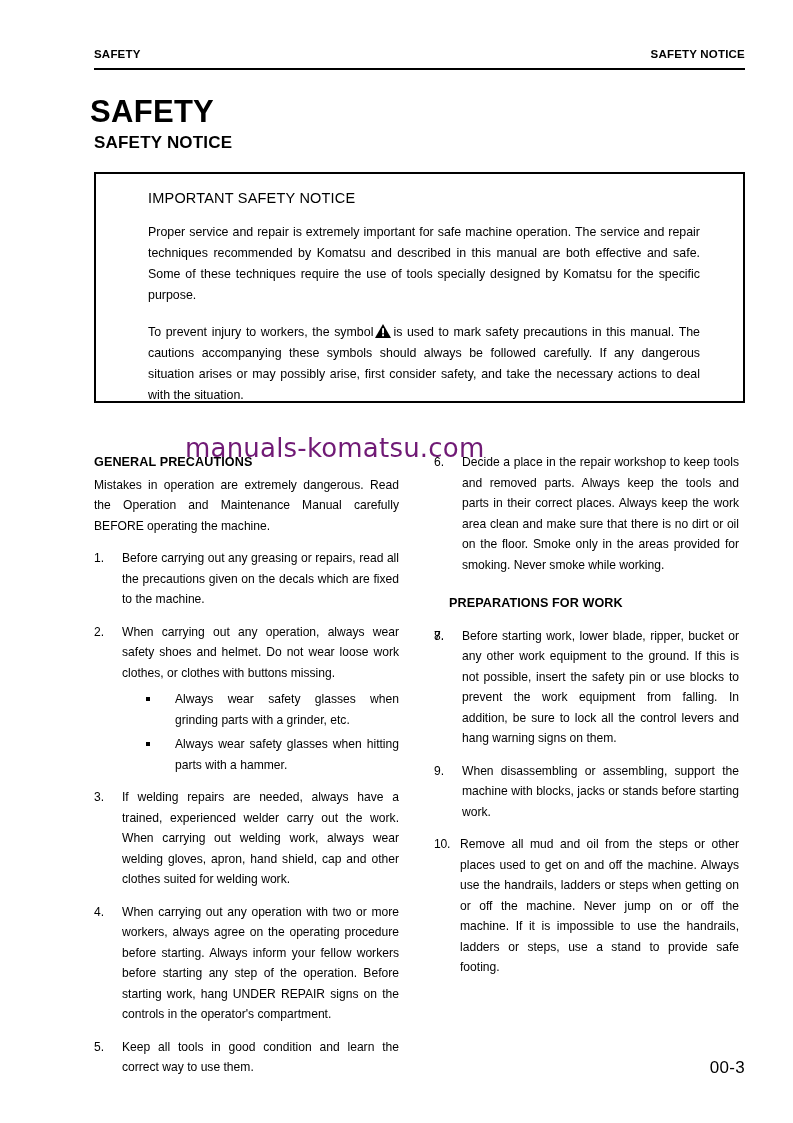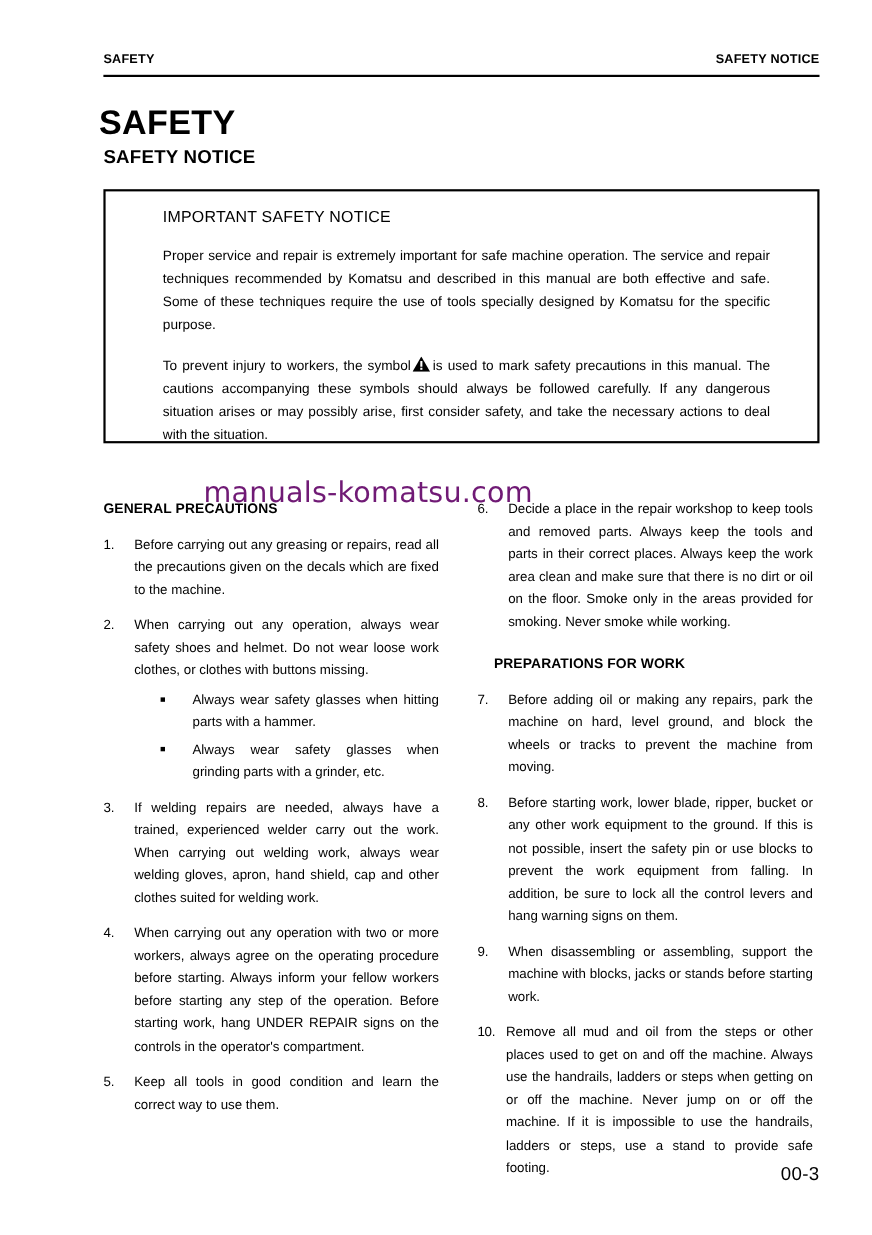--- a/index.html
+++ b/index.html
@@ -218,31 +218,32 @@
       <p><span>To prevent injury to workers, the symbol</span><span class="warn-tri"><svg width="16" height="14" viewBox="0 0 16 14" xmlns="http://www.w3.org/2000/svg">
               <polygon points="8,0 16,14 0,14" fill="#000"></polygon>
               <rect x="7.1" y="4.2" width="1.9" height="5.2" fill="#fff"></rect>
               <rect x="7.1" y="10.3" width="1.9" height="1.9" fill="#fff"></rect>
             </svg></span><span>is used to mark safety precautions in this manual. The cautions accompanying these symbols should always be followed carefully. If any dangerous situation arises or may possibly arise, first consider safety, and take the necessary actions to deal with the situation.</span></p>
     </div>
   </div>
 
   <div class="col col-left">
     <div class="col-heading">GENERAL PRECAUTIONS</div>
+    <p class="intro-para">Mistakes in operation are extremely dangerous. Read the Operation and Maintenance Manual carefully BEFORE operating the machine.</p>
     <ol class="numlist">
       <li>
         <span class="num">1.</span>
         <span>Before carrying out any greasing or repairs, read all the precautions given on the decals which are fixed to the machine.</span>
       </li>
       <li>
         <span class="num">2.</span>
         <span>When carrying out any operation, always wear safety shoes and helmet. Do not wear loose work clothes, or clothes with buttons missing.</span>
         <ul class="bullets">
+          <li>Always wear safety glasses when grinding parts with a grinder, etc.</li>
           <li>Always wear safety glasses when hitting parts with a hammer.</li>
-          <li>Always wear safety glasses when grinding parts with a grinder, etc.</li>
         </ul>
       </li>
       <li>
         <span class="num">3.</span>
         <span>If welding repairs are needed, always have a trained, experienced welder carry out the work. When carrying out welding work, always wear welding gloves, apron, hand shield, cap and other clothes suited for welding work.</span>
       </li>
       <li>
         <span class="num">4.</span>
         <span>When carrying out any operation with two or more workers, always agree on the operating procedure before starting. Always inform your fellow workers before starting any step of the operation. Before starting work, hang UNDER REPAIR signs on the controls in the operator's compartment.</span>
       </li>
@@ -257,21 +258,20 @@
     <ol class="numlist">
       <li style="margin-top:0">
         <span class="num">6.</span>
         <span>Decide a place in the repair workshop to keep tools and removed parts. Always keep the tools and parts in their correct places. Always keep the work area clean and make sure that there is no dirt or oil on the floor. Smoke only in the areas provided for smoking. Never smoke while working.</span>
       </li>
     </ol>
     <div class="col-heading spaced-above">PREPARATIONS FOR WORK</div>
     <ol class="numlist">
       <li>
         <span class="num">7.</span>
-        <span>Before adding oil or making any repairs, park the machine on hard, level ground, and block the wheels or tracks to prevent the machine from moving.</span>
       </li>
       <li>
         <span class="num">8.</span>
         <span>Before starting work, lower blade, ripper, bucket or any other work equipment to the ground. If this is not possible, insert the safety pin or use blocks to prevent the work equipment from falling. In addition, be sure to lock all the control levers and hang warning signs on them.</span>
       </li>
       <li>
         <span class="num">9.</span>
         <span>When disassembling or assembling, support the machine with blocks, jacks or stands before starting work.</span>
       </li>
       <li class="tight">

